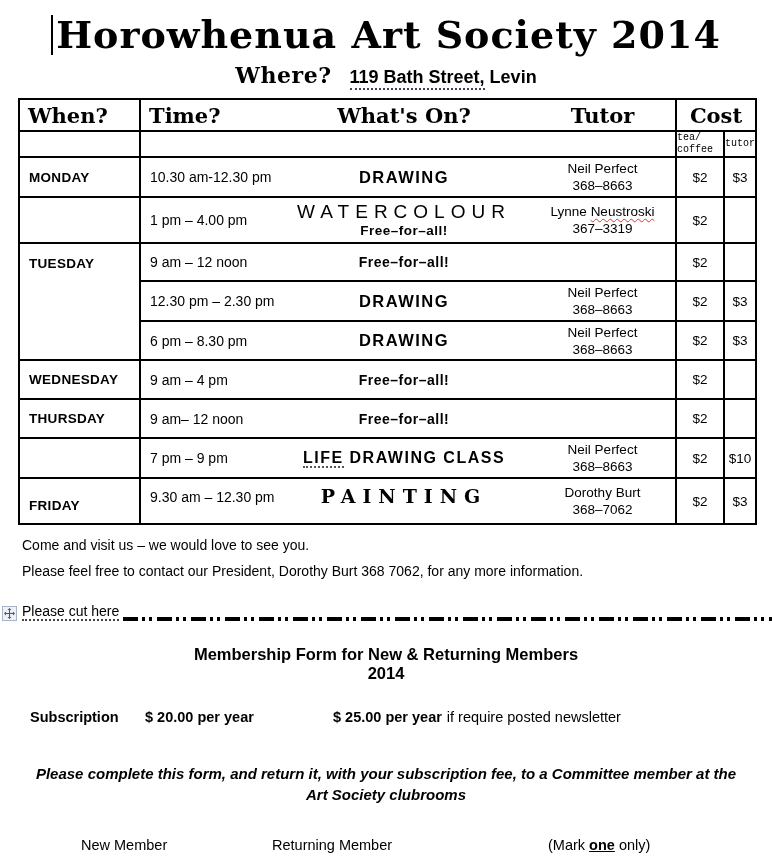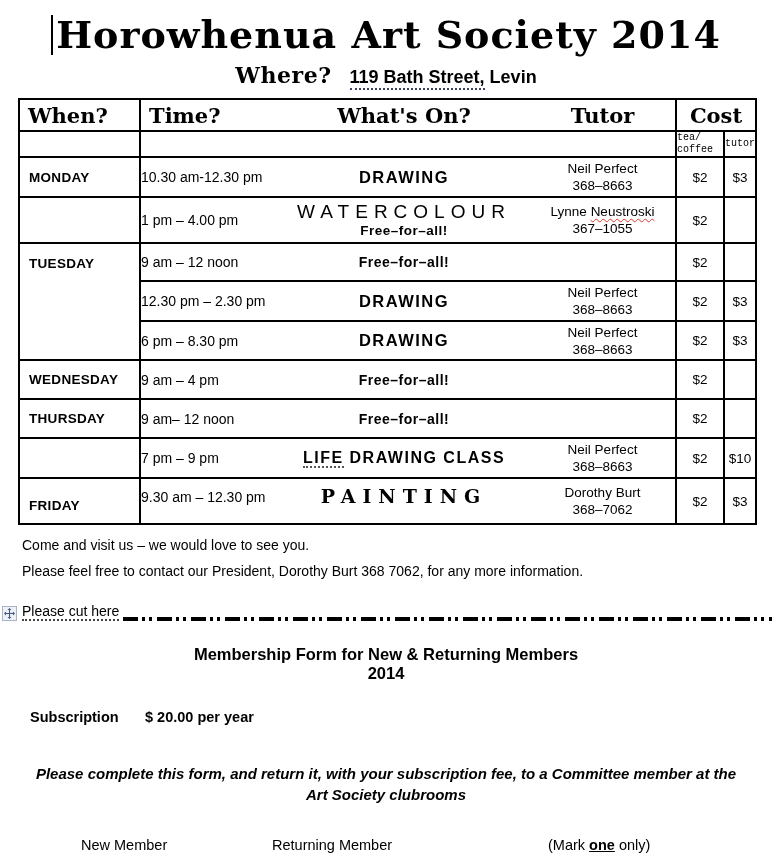--- a/index.html
+++ b/index.html
@@ -53,21 +53,21 @@
   td.h-cost { text-align: center; }
   .cost-sub {
     font-size: 10px; line-height: 12px; text-align: left;
     font-family: Liberation Mono, monospace;
   }
   .cost-sub span { display: block; }
   td.day-cell {
     font-weight: bold; font-size: 13.5px; padding-left: 9px;
     letter-spacing: 0.3px;
   }
-  td.time-cell { font-size: 14px; }
+  td.time-cell { font-size: 14px; padding-left: 9px; }
   td.activity-cell { text-align: center; }
   td.tutor-cell {
     text-align: center; font-size: 13.5px; line-height: 17px;
   }
   td.fee-cell { text-align: center; font-size: 13.5px; }
   .act-drawing { font-weight: bold; font-size: 16.5px; letter-spacing: 1.5px; }
   .act-water   { font-size: 19px; letter-spacing: 6px; line-height: 21px; }
   .act-sub     { font-weight: bold; font-size: 13.5px; line-height: 17px; letter-spacing: 0.5px; }
   .act-free    { font-weight: bold; font-size: 14px; letter-spacing: 0.5px; }
   .act-life    { font-weight: bold; font-size: 16px; letter-spacing: 1.5px; }
@@ -184,21 +184,21 @@
 
   <tr style="height:46px">
     <td class="b-r day-cell"></td>
     <td class="time-cell">1 pm – 4.00 pm</td>
     <td class="activity-cell">
       <div class="act-water">WATERCOLOUR</div>
       <div class="act-sub">Free–for–all!</div>
     </td>
     <td class="tutor-cell">
       <div><span>Lynne </span><span class="squiggle">Neustroski</span></div>
-      <div>367–1055</div>
+      <div>367–3319</div>
     </td>
     <td class="b-l b-r fee-cell">$2</td>
     <td class="fee-cell"></td>
   </tr>
 
   <tr style="height:38px">
     <td class="b-r day-cell" rowspan="3" style="vertical-align:top;padding-top:12px">TUESDAY</td>
     <td class="time-cell">9 am – 12 noon</td>
     <td class="activity-cell"><span class="act-free">Free–for–all!</span></td>
     <td class="tutor-cell"></td>
@@ -284,20 +284,21 @@
   <span class="cutlabel">Please cut here</span>
   <span class="dashes"></span>
 </div>
 
 <div class="m-title">Membership Form for New &amp; Returning Members</div>
 <div class="m-year">2014</div>
 
 <div class="sub-row">
   <span class="pos pos-label b">Subscription</span>
   <span class="pos pos-price1 b">$ 20.00 per year</span>
+  <span class="pos pos-price2"><span class="b">$ 25.00 per year</span><span class="note-after">if require posted newsletter</span></span>
 </div>
 
 <div class="instruction">Please complete this form, and return it, with your subscription fee, to a Committee member at the Art Society clubrooms</div>
 
 <div class="member-row">
   <span class="pos pos-new">New Member</span>
   <span class="pos pos-ret">Returning Member</span>
   <span class="pos pos-mark"><span>(Mark </span><span class="mark-one">one</span><span> only)</span></span>
 </div>
 

